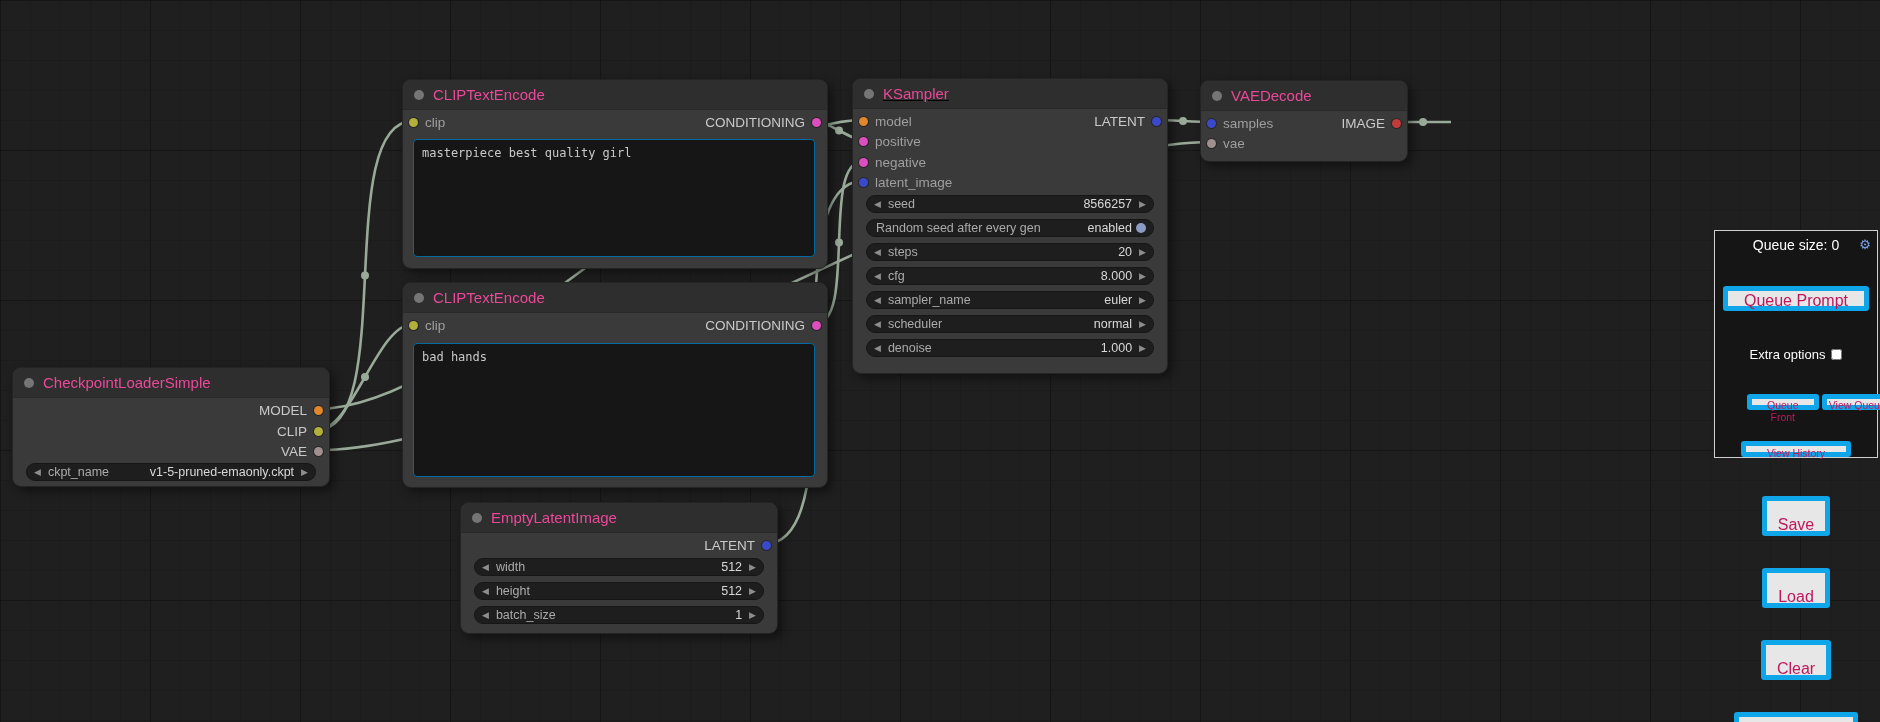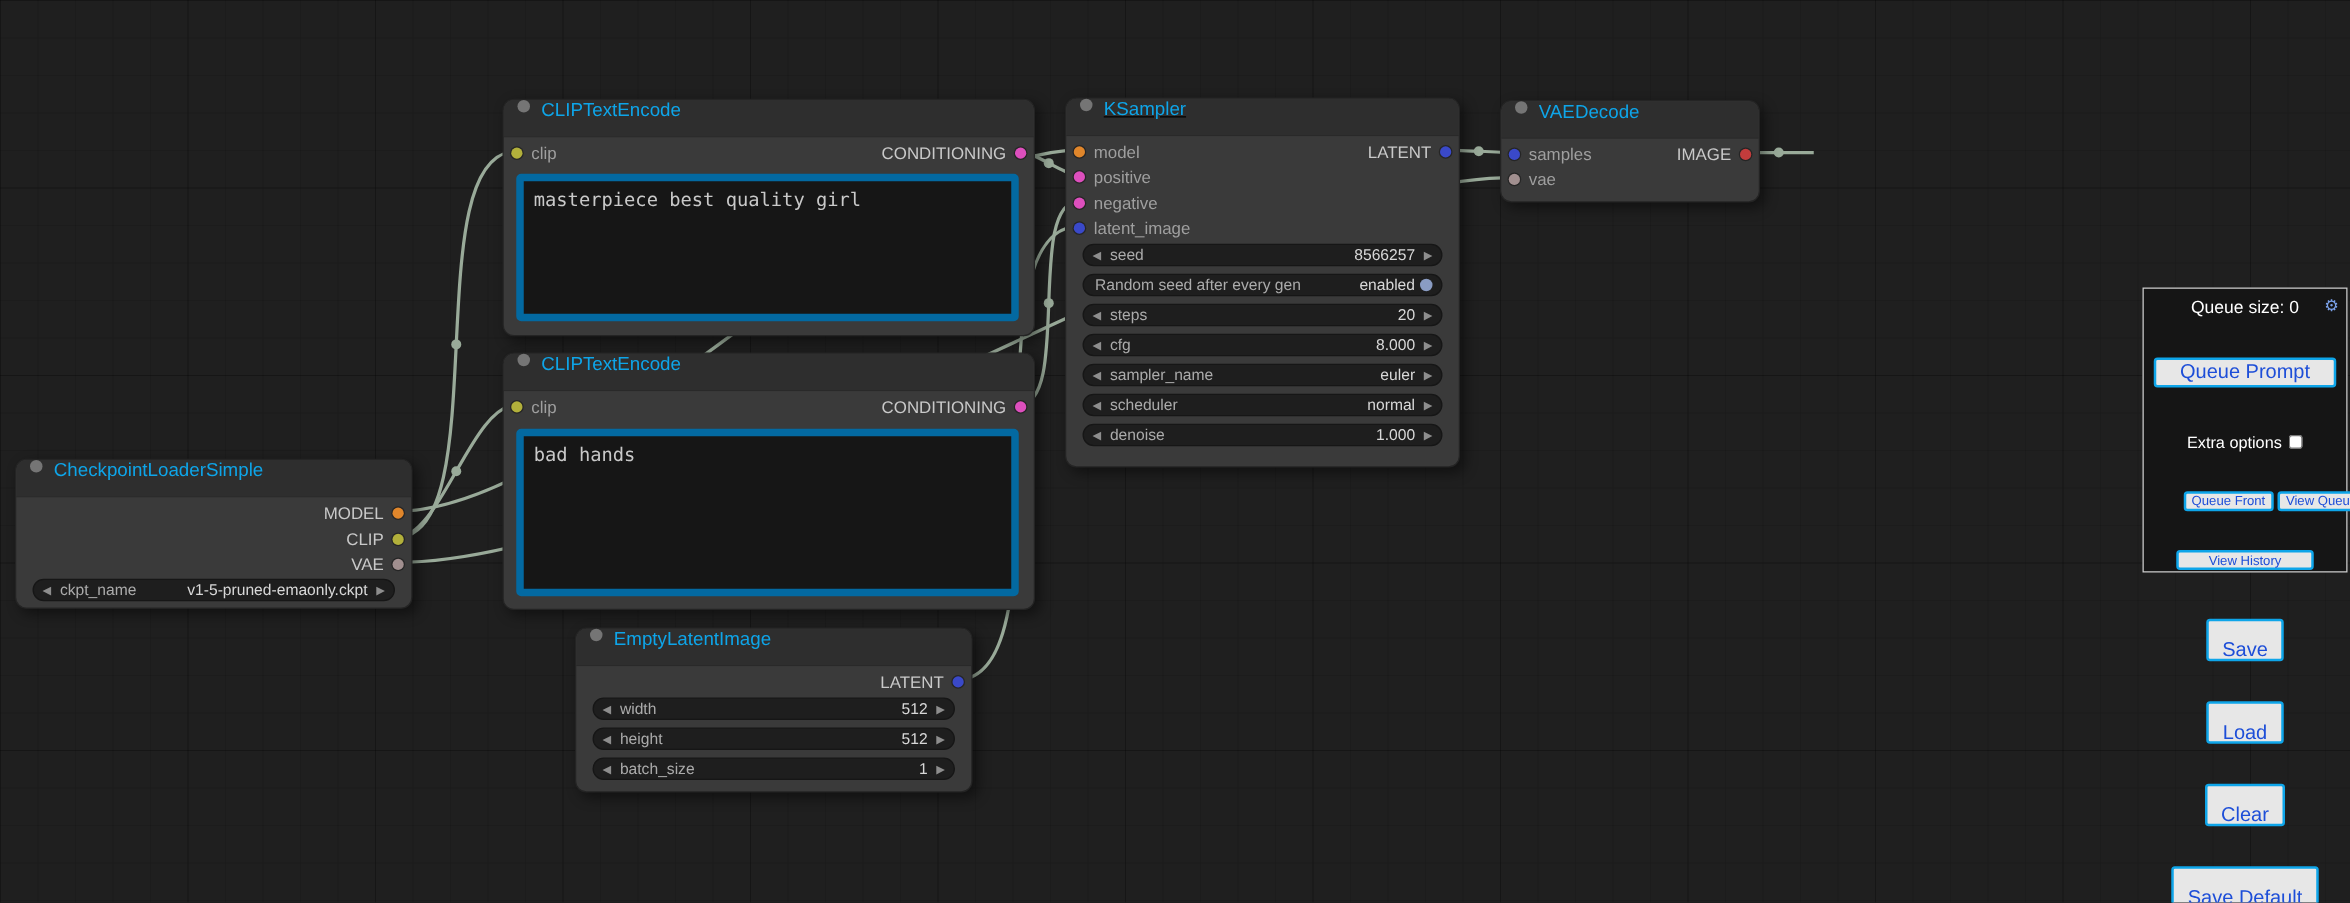--- a/index.html
+++ b/index.html
@@ -20,22 +20,22 @@
   }
   #links-svg{position:absolute;left:0;top:0;width:1880px;height:722px;}
   .link-path{fill:none;stroke-width:2.6px;}
   
   .node{
     position:absolute;background:#3a3a3a;border:1px solid #242424;border-radius:9px;
     box-shadow:4px 4px 10px rgba(0,0,0,0.45);
   }
   .node-title{
     height:30px;background:#2e2e2e;border-radius:8px 8px 0 0;
-    display:flex;gap:9px;padding:0 11px;
-    color:#0ea5e9;font-size:15px;border-bottom:1px solid #292929;
+    display:flex;align-items:center;gap:9px;padding:0 11px;
+    color:#ec4899;font-size:15px;border-bottom:1px solid #292929;
     box-sizing:border-box;
   }
   .title-dot{width:10px;height:10px;border-radius:50%;background:#757575;flex:none;}
   .slot{position:absolute;height:16px;display:flex;align-items:center;gap:7px;}
   .slot.in{left:6px;}
   .slot.out{right:6px;flex-direction:row-reverse;}
   .slot-dot{width:9px;height:9px;border-radius:50%;box-shadow:0 0 0 1px rgba(0,0,0,0.35);flex:none;}
   .slot .lbl-in{color:#9f9f9f;font-size:13.5px;white-space:nowrap;}
   .slot .lbl-out{color:#c9c9c9;font-size:13.5px;white-space:nowrap;}
   .widget{
@@ -44,37 +44,37 @@
     display:flex;align-items:center;padding:0 7px;font-size:12.5px;color:#ababab;
   }
   .widget .arrow{color:#8d8d8d;font-size:9px;line-height:1;flex:none;}
   .widget .wlabel{margin-left:7px;white-space:nowrap;}
   .widget .wvalue{margin-left:auto;margin-right:7px;color:#d8d8d8;white-space:nowrap;}
   .widget.toggle .wlabel{margin-left:2px;}
   .widget.toggle .wvalue{margin-right:4px;}
   .toggle-dot{width:10px;height:10px;border-radius:50%;flex:none;}
   textarea.prompt{
     position:absolute;left:10px;right:12px;box-sizing:border-box;
-    background:#161616;border:6px solid #0369a1;border-radius:4px;
-    color:#c9c9c9;font-family:"DejaVu Sans Mono",monospace;font-size:15px;
+    background:#161616;border:1px solid #0369a1;border-radius:4px;
+    color:#c9c9c9;font-family:"DejaVu Sans Mono",monospace;font-size:12px;
     padding:6px 8px;resize:none;outline:none;
   }
   
   .comfy-menu{
     position:absolute;box-sizing:border-box;
     background:#151515;border:1px solid #cfcfcf;
     color:#fff;display:flex;flex-direction:column;align-items:center;
     padding:6px 8px;font-size:13px;gap:28px;
   }
   .menu-header{width:100%;display:flex;align-items:center;justify-content:center;position:relative;height:18px;}
   .menu-header .qsize{font-size:14px;}
   .menu-header .gear{position:absolute;right:-2px;top:0;color:#7aa0e8;font-size:13px;cursor:pointer;}
   .comfy-menu button{
     font-family:"Liberation Sans",sans-serif;
-    background:#e7e7e7;color:#1d4ed8;border:2px solid #0ea5e9;border-radius:3px;
+    background:#e7e7e7;color:#be185d;border:5px solid #0ea5e9;border-radius:3px;
     cursor:pointer;
   }
   .btn-queue{width:100%;height:25px;font-size:16px;margin-top:5px;}
   .extra-row{margin-top:8px;display:flex;align-items:center;gap:6px;height:14px;font-size:13px;}
   .extra-row input{width:11px;height:11px;margin:0;}
   .btn-row{margin-top:5px;width:100%;display:flex;gap:3px;padding-left:48px;}
   .btn-sm{flex:1;height:16px;font-size:10.5px;padding:0 2px;}
   .btn-history{margin-top:3px;width:75%;height:16px;font-size:10.5px;}
   .btn-md{height:25px;font-size:16px;padding:15px 11px;}
   .btn-save{margin-top:11px;}

